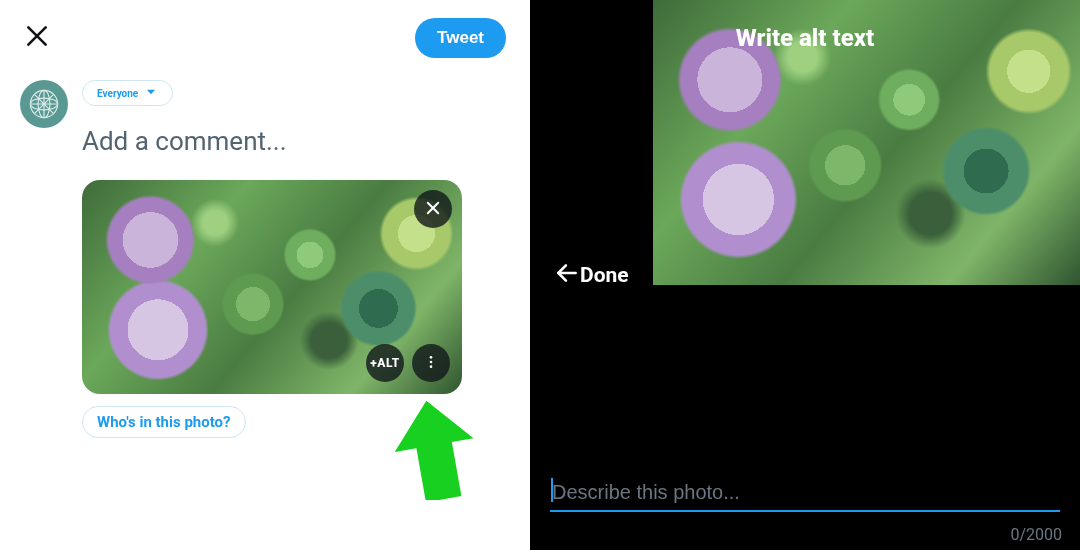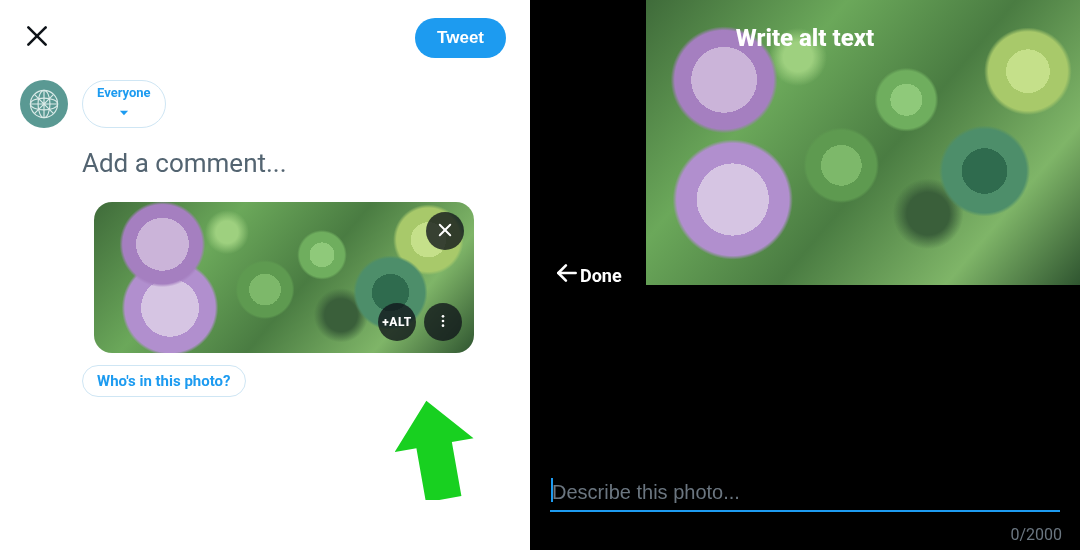--- a/index.html
+++ b/index.html
@@ -10,41 +10,41 @@
   .left-pane { width: 530px; height: 100%; background: #fff; position: relative; }
   .left-top { display: flex; align-items: center; justify-content: space-between; padding: 18px 24px 8px 24px; }
   .close-x svg { stroke: #0f1419; }
   .tweet-btn { background: #1d9bf0; color: #fff; border: none; border-radius: 9999px; padding: 10px 22px; font-size: 17px; font-weight: 700; cursor: pointer; }
 
   .compose-row { display: flex; padding: 14px 20px 0 20px; gap: 14px; }
   .avatar { width: 48px; height: 48px; border-radius: 50%; background: #5a9993; display: flex; align-items: center; justify-content: center; flex-shrink: 0; }
   .avatar svg { opacity: 0.9; }
 
   .compose-body { flex: 1; }
-  .audience-pill { display: inline-flex; align-items: center; gap: 6px; border: 1px solid #cfe6f4; color: #1d9bf0; font-weight: 700; font-size: 13px; padding: 4px 14px; border-radius: 9999px; cursor: pointer; flex-direction: column; }
+  .audience-pill { display: inline-flex; align-items: center; gap: 6px; border: 1px solid #cfe6f4; color: #1d9bf0; font-weight: 700; font-size: 10px; padding: 4px 14px; border-radius: 9999px; cursor: pointer; }
   .comment-placeholder { color: #536471; font-size: 26px; padding: 20px 0 24px 0; }
 
-  .media-card { position: relative; width: 380px; height: 151px; border-radius: 18px; overflow: hidden; margin-bottom: 12px; margin-left: 12px; }
+  .media-card { position: relative; width: 380px; height: 214px; border-radius: 18px; overflow: hidden; margin-bottom: 12px; }
   .succulents { width: 100%; height: 100%; }
   .overlay-btn { position: absolute; width: 38px; height: 38px; border-radius: 50%; background: rgba(15,20,25,0.78); color: #fff; display: flex; align-items: center; justify-content: center; cursor: pointer; font-weight: 800; font-size: 12px; }
   .remove-media { top: 10px; right: 10px; }
   .alt-btn { bottom: 12px; right: 58px; letter-spacing: 0.5px; }
   .more-btn { bottom: 12px; right: 12px; }
 
   .pointer-arrow { position: absolute; left: 395px; top: 400px; pointer-events: none; }
 
   .tag-pill { display: inline-block; border: 1px solid #cfe6f4; color: #1d9bf0; font-weight: 700; font-size: 15px; padding: 6px 14px; border-radius: 9999px; cursor: pointer; margin-bottom: 13px; }
   .add-location { display: flex; align-items: center; gap: 8px; color: #536471; font-size: 16px; cursor: pointer; }
 
   
   .right-pane { flex: 1; height: 100%; background: #000; color: #fff; position: relative; display: flex; flex-direction: row; }
   .right-top { display: flex; align-items: center; justify-content: space-between; padding: 18px 24px; }
   .back-arrow { cursor: pointer; }
   .right-title { font-size: 24px; font-weight: 800; position: absolute; left: 50%; top: 24px; transform: translateX(-50%); white-space: nowrap; }
-  .done-btn { font-size: 18px; font-weight: 700; color: #fff; cursor: pointer; }
+  .done-btn { font-size: 21px; font-weight: 700; color: #fff; cursor: pointer; }
 
   .right-media { width: 100%; height: 285px; overflow: hidden; }
   .right-media .succulents { width: 100%; height: 100%; }
 
   .alt-input-wrap { position: absolute; left: 20px; right: 20px; bottom: 38px; margin-top: 36px; }
   .alt-input { width: 100%; background: transparent; border: none; border-bottom: 2px solid #1d9bf0; color: #fff; font-size: 20px; padding: 6px 2px; outline: none; }
   .alt-input::placeholder { color: #6b7680; }
   .counter { position: absolute; right: 18px; bottom: 6px; color: #6b7680; font-size: 16px; }
   .caret { position: absolute; left: 21px; bottom: 48px; width: 2px; height: 24px; background: #1d9bf0; }
 

